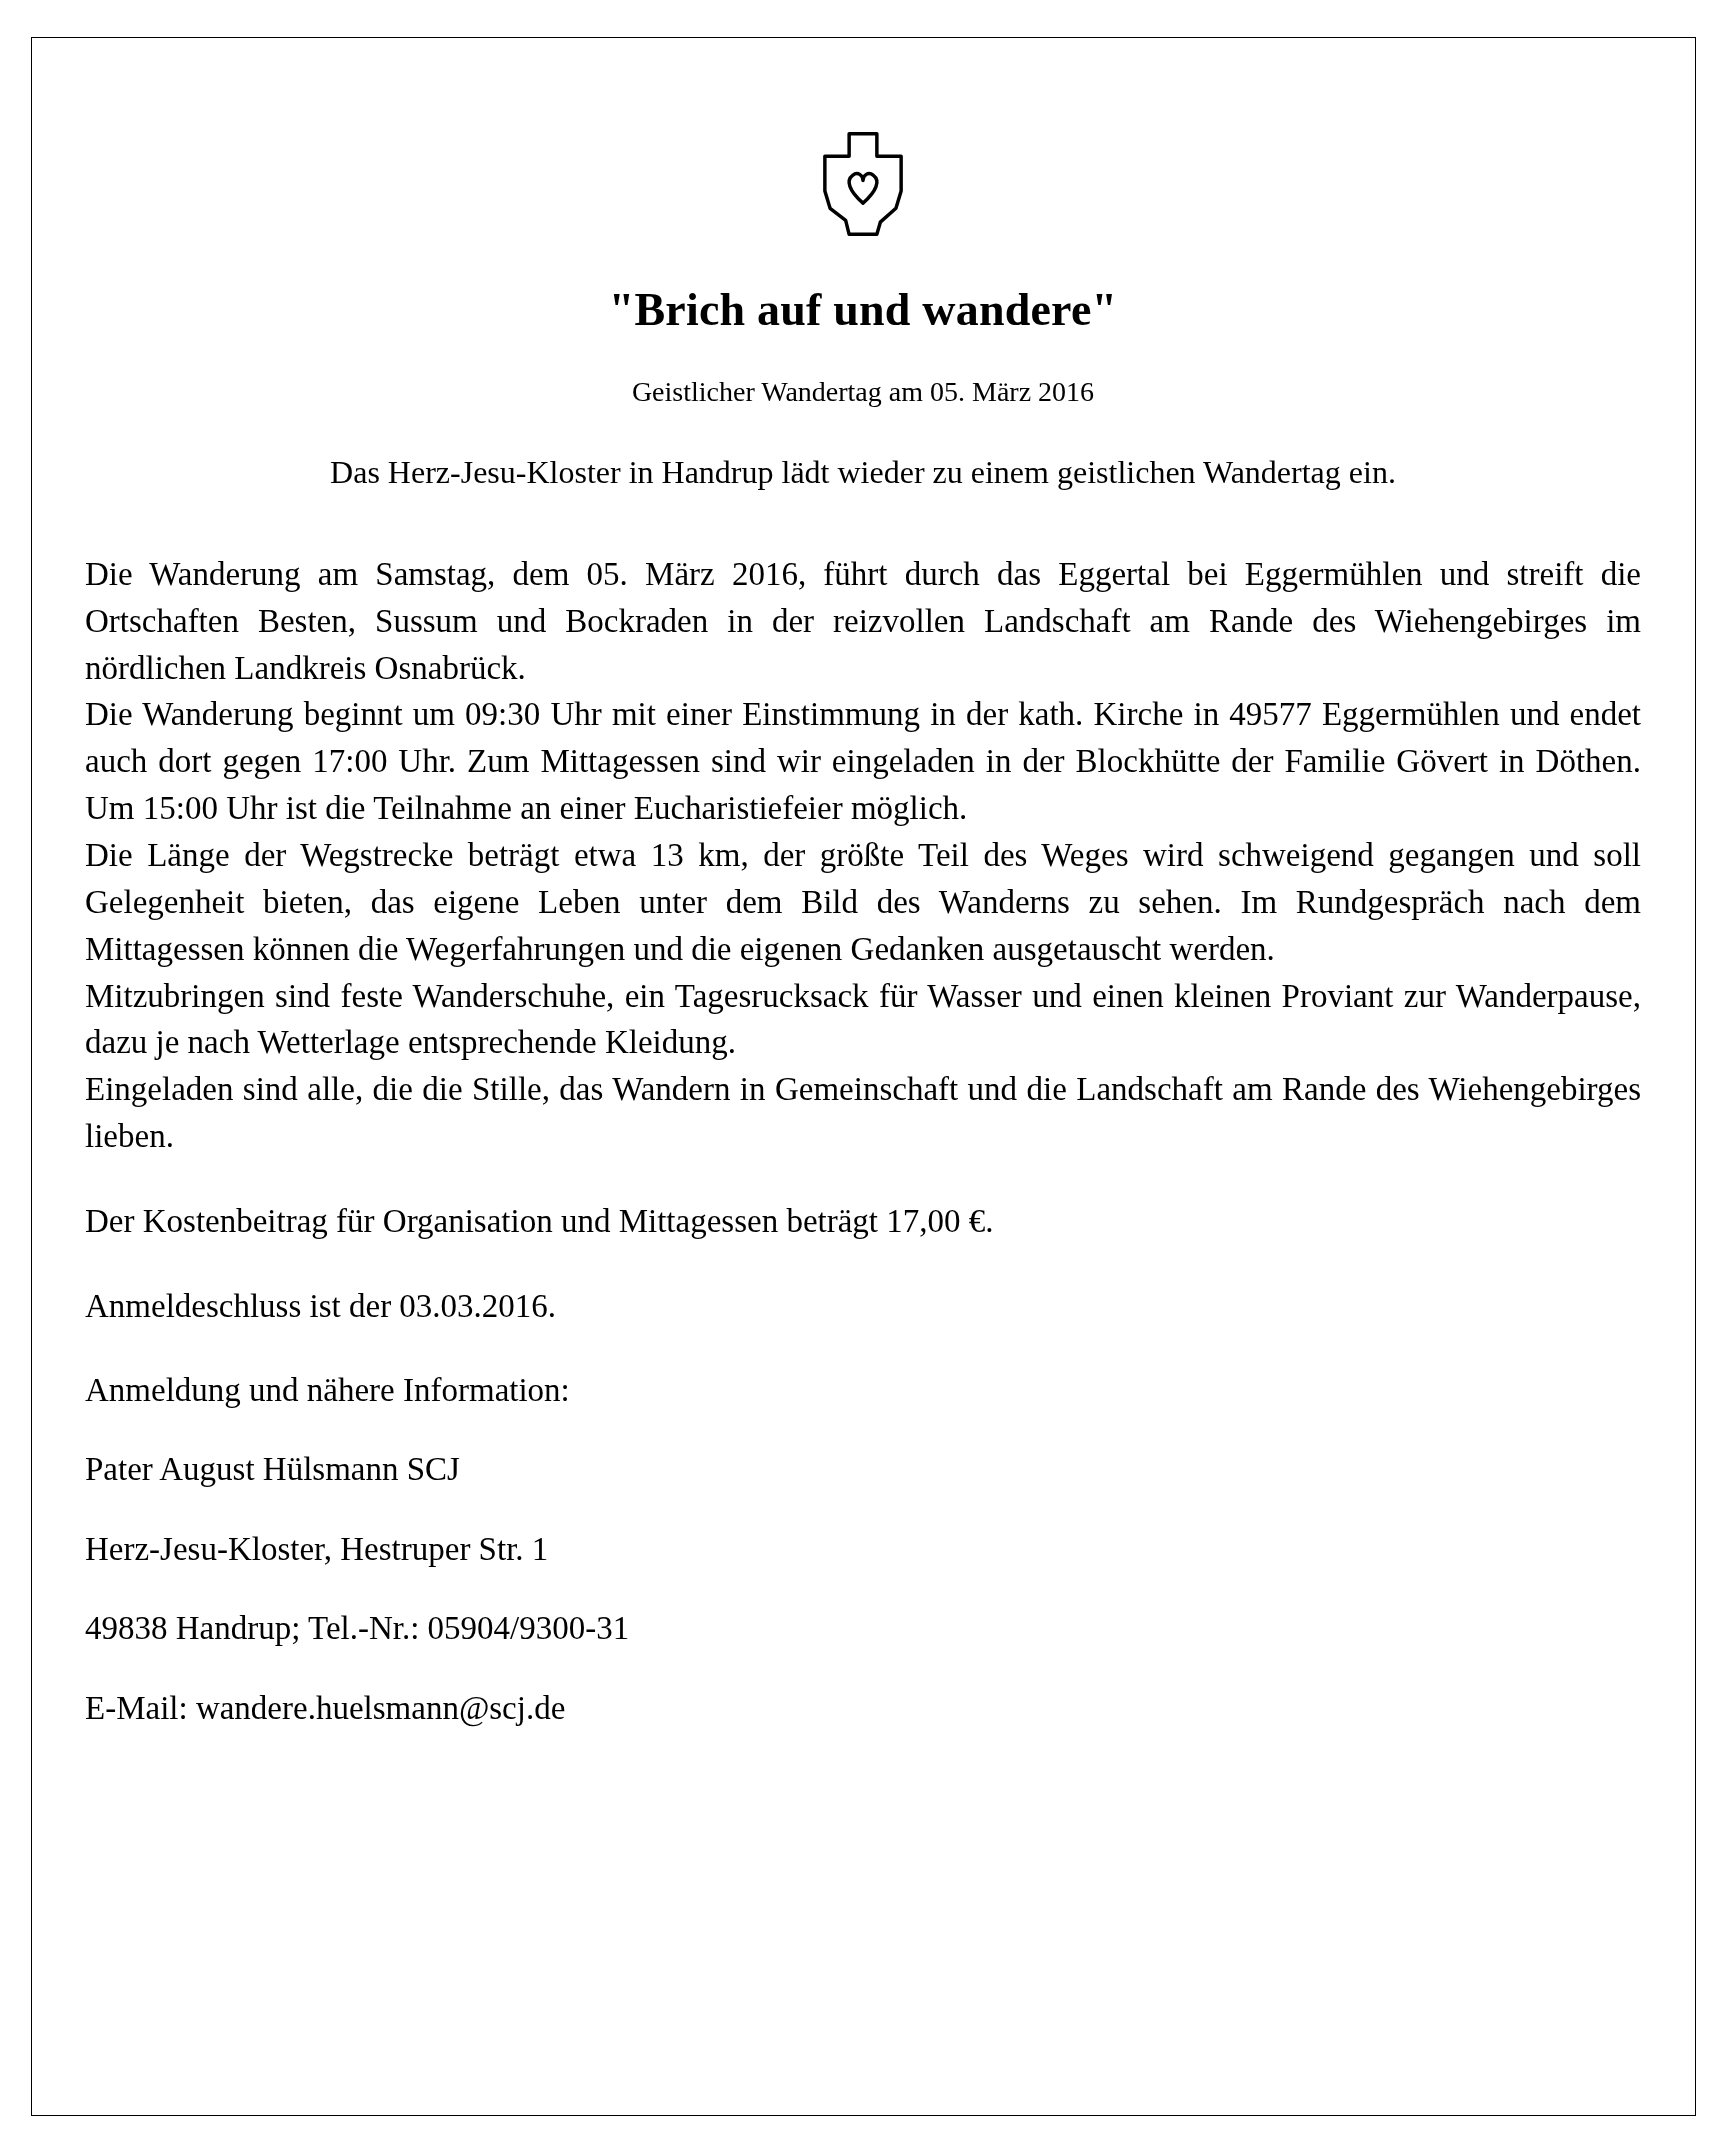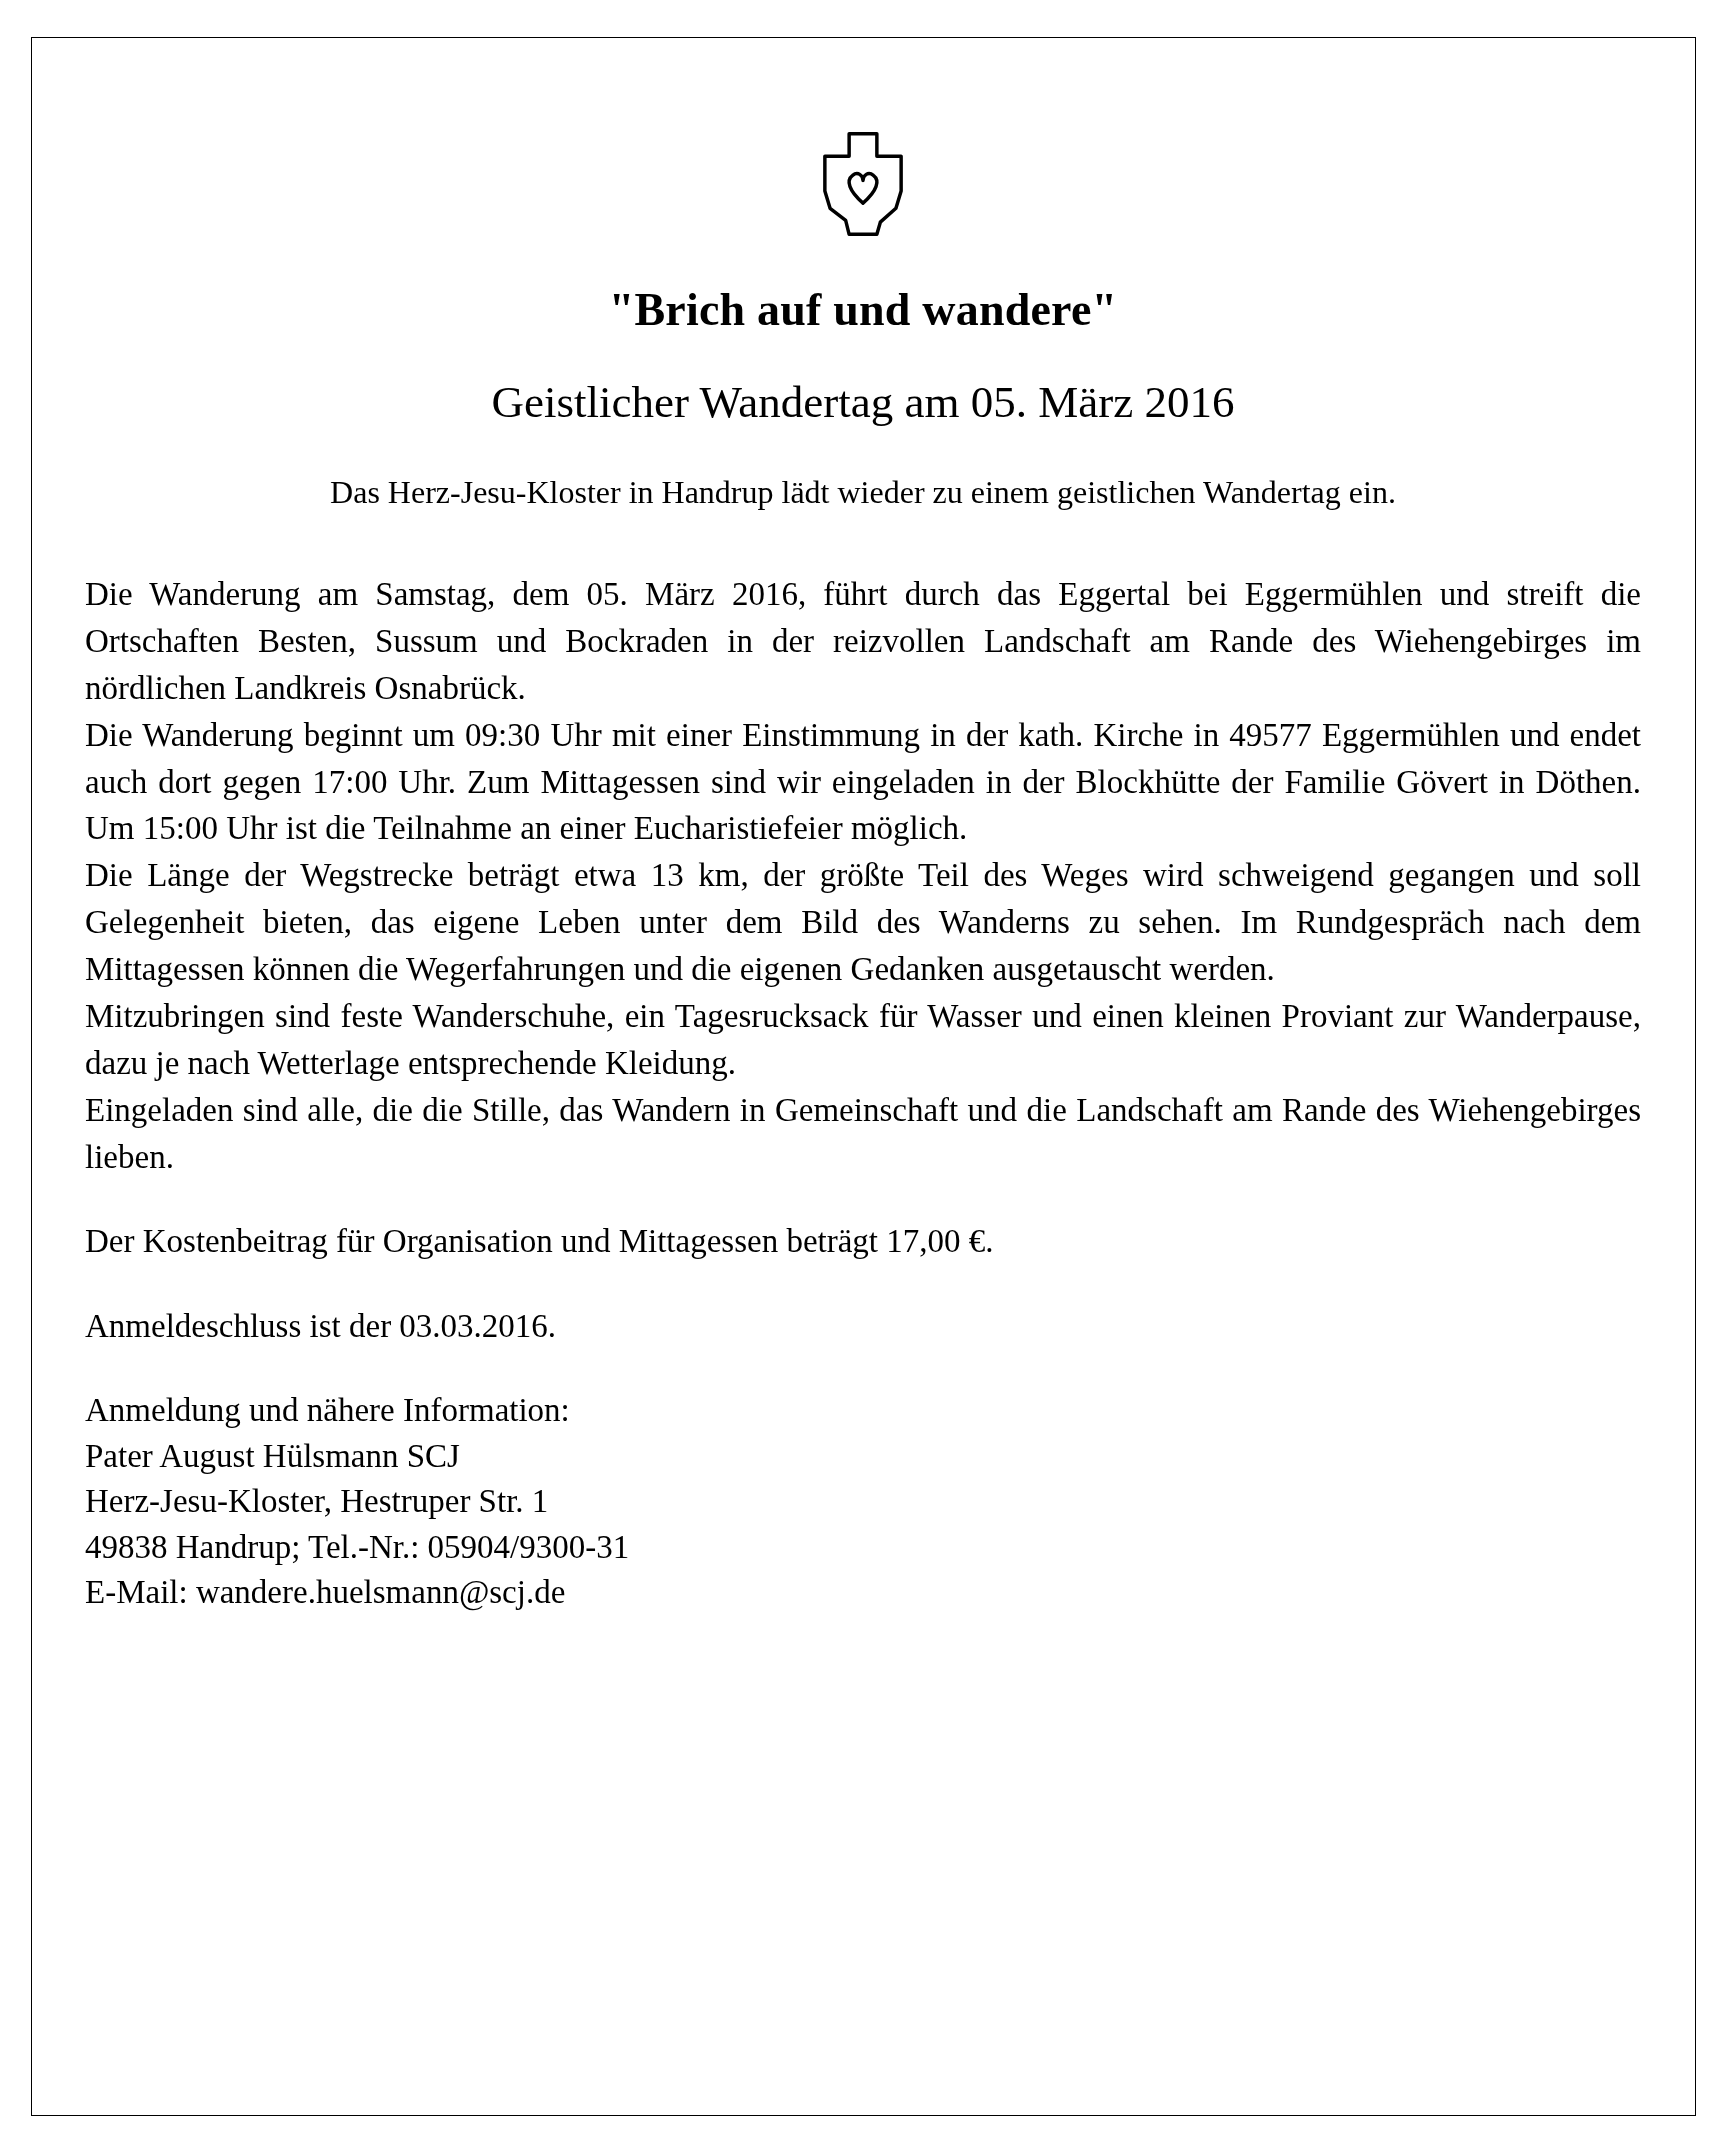--- a/index.html
+++ b/index.html
@@ -50,21 +50,21 @@
   .title {
     text-align: center;
     font-size: 46px;
     font-weight: bold;
     letter-spacing: 0.2px;
     margin: 33px 0 0 0;
     line-height: 1.2;
   }
   .subtitle {
     text-align: center;
-    font-size: 45px;
+    font-size: 28px;
     margin: 38px 0 0 0;
     line-height: 1.2;
   }
   .lead {
     text-align: center;
     font-size: 32px;
     margin: 43px 0 0 0;
     line-height: 1.25;
   }
 
@@ -89,20 +89,21 @@
   .gap-medium { height: 38px; }
 
   .contact-block {
     margin-top: 38px;
     font-size: 33px;
     line-height: 1.38;
   }
   .contact-line {
     text-align: left;
     white-space: pre;
+    margin-top: 34px;
   }
 </style>
 </head>
 <body>
 
 <div class="page">
   <div class="frame"></div>
 
   <div class="content">
 

